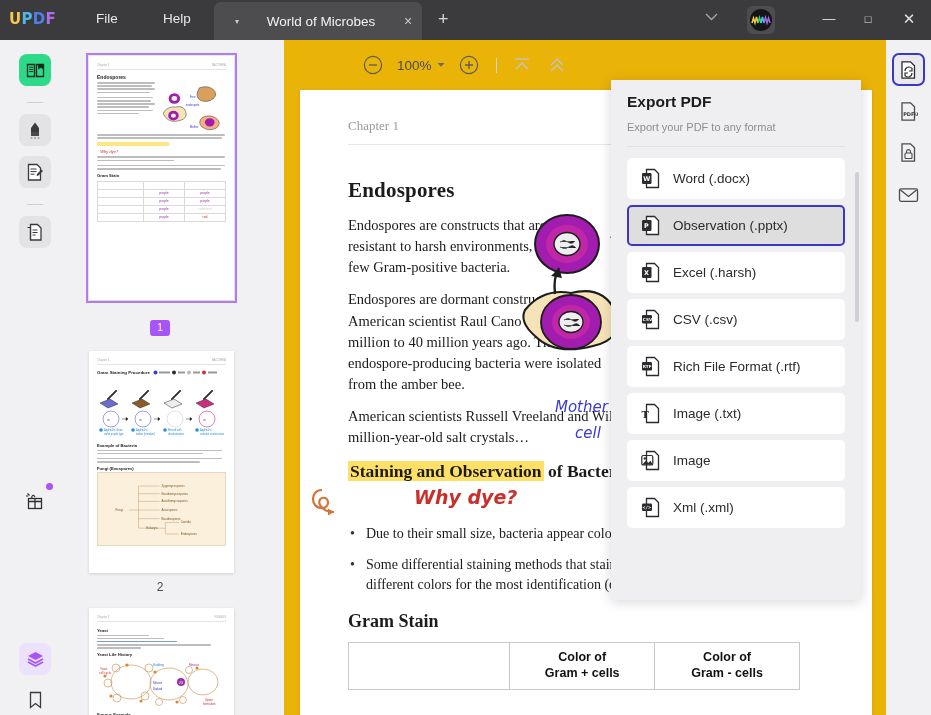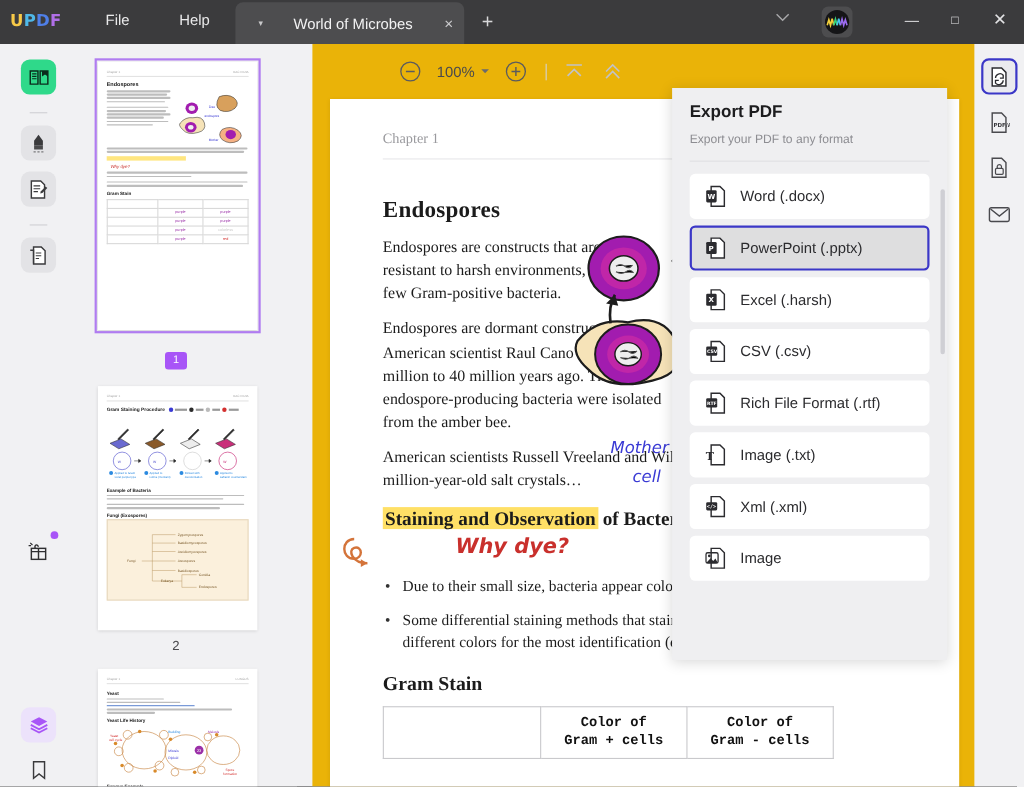--- a/index.html
+++ b/index.html
@@ -181,22 +181,22 @@
   .hl-head .hl { background: #ffe066; padding: 0 2px; }
   .handw {
     font-family: "DejaVu Sans", sans-serif; color: #c9302c;
     font-size: 19px; font-style: italic; font-weight: bold;
     margin: 2px 0 10px 48px;
   }
   .bullets { font-size: 14px; line-height: 1.45; }
   .bullets li { margin-bottom: 11px; list-style: none; position: relative; padding-left: 18px; }
   .bullets li:before { content: "\2022"; position: absolute; left: 2px; color: #333; }
   .gs-tbl {
-    width: 410px; border-collapse: collapse; margin-top: 8px;
-    font-family: Liberation Mono, monospace;
+    width: 452px; border-collapse: collapse; margin-top: 8px;
+    font-family: Liberation Sans, sans-serif;
     padding-left: 12px;
   }
   .gs-tbl th {
     border: 1px solid #c9c9cc; font-size: 12.5px; font-weight: bold;
     padding: 7px 4px; line-height: 1.25; color: #111;
   }
   .gs-tbl th.blank { border-left: 1px solid #c9c9cc; }
 
   
   .illus { position: absolute; top: 96px; left: 215px; width: 340px; height: 300px; }
@@ -716,21 +716,21 @@
             </svg>
           <div class="ep-label">Word (.docx)</div>
         </div>
 
         <div class="ep-item sel">
           <svg class="fileicon" viewBox="0 0 19 21">
               <path d="M5.5 1.5 h8 l4 4 v14 h-12z" stroke="#2b2b2f" stroke-width="1.3" fill="#fff"></path>
               <rect x="1" y="5" width="9.5" height="11" rx="1.2" fill="#2b2b2f"></rect>
               <text x="3" y="12.8" font-family="DejaVu Sans" font-size="6.4" font-weight="bold" fill="#fff">P</text>
             </svg>
-          <div class="ep-label">PowerPoint (.pptx)</div>
+          <div class="ep-label">Observation (.pptx)</div>
         </div>
 
         <div class="ep-item">
           <svg class="fileicon" viewBox="0 0 19 21">
               <path d="M5.5 1.5 h8 l4 4 v14 h-12z" stroke="#2b2b2f" stroke-width="1.3" fill="#fff"></path>
               <rect x="1" y="5" width="9.5" height="11" rx="1.2" fill="#2b2b2f"></rect>
               <text x="3" y="12.8" font-family="DejaVu Sans" font-size="6.4" font-weight="bold" fill="#fff">X</text>
             </svg>
           <div class="ep-label">Excel (.harsh)</div>
         </div>
@@ -752,41 +752,41 @@
             </svg>
           <div class="ep-label">Rich File Format (.rtf)</div>
         </div>
 
         <div class="ep-item">
           <svg class="fileicon" viewBox="0 0 19 21">
               <path d="M5.5 1.5 h8 l4 4 v14 h-12z" stroke="#2b2b2f" stroke-width="1.3" fill="#fff"></path>
               <text x="0.5" y="15" font-family="DejaVu Serif" font-size="10" font-weight="bold" fill="#2b2b2f">T</text>
             </svg>
           <div class="ep-label">Image (.txt)</div>
-        </div>
-
-        <div class="ep-item">
-          <svg class="fileicon" viewBox="0 0 19 21">
-              <path d="M5.5 1.5 h8 l4 4 v14 h-12z" stroke="#2b2b2f" stroke-width="1.3" fill="#fff"></path>
-              <rect x="1" y="6.5" width="10" height="7.5" rx="1.2" fill="#2b2b2f"></rect>
-              <text x="1.6" y="12.2" font-family="DejaVu Sans Mono" font-size="4.6" font-weight="bold" fill="#fff">&lt;/&gt;</text>
-            </svg>
-          <div class="ep-label">Xml (.xml)</div>
         </div>
 
         <div class="ep-item">
           <svg class="fileicon" viewBox="0 0 19 21">
               <path d="M5.5 1.5 h8 l4 4 v14 h-12z" stroke="#2b2b2f" stroke-width="1.3" fill="#fff"></path>
               <rect x="0.8" y="5.5" width="11" height="9.5" rx="1.6" stroke="#2b2b2f" stroke-width="1.2" fill="none"></rect>
               <circle cx="3.8" cy="8.4" r="1.2" fill="#2b2b2f"></circle>
               <path d="M1.6 14.2 L5 10.4 L7.4 13 L9.4 10.8 L11 13.6 v1.2 h-9.4z" fill="#2b2b2f"></path>
             </svg>
           <div class="ep-label">Image</div>
         </div>
 
+        <div class="ep-item">
+          <svg class="fileicon" viewBox="0 0 19 21">
+              <path d="M5.5 1.5 h8 l4 4 v14 h-12z" stroke="#2b2b2f" stroke-width="1.3" fill="#fff"></path>
+              <rect x="1" y="6.5" width="10" height="7.5" rx="1.2" fill="#2b2b2f"></rect>
+              <text x="1.6" y="12.2" font-family="DejaVu Sans Mono" font-size="4.6" font-weight="bold" fill="#fff">&lt;/&gt;</text>
+            </svg>
+          <div class="ep-label">Xml (.xml)</div>
+        </div>
+
 
       </div>
 
       <div class="sb-thumb"></div>
     </div>
 
   </div>
 </div>
 
 </body></html>

